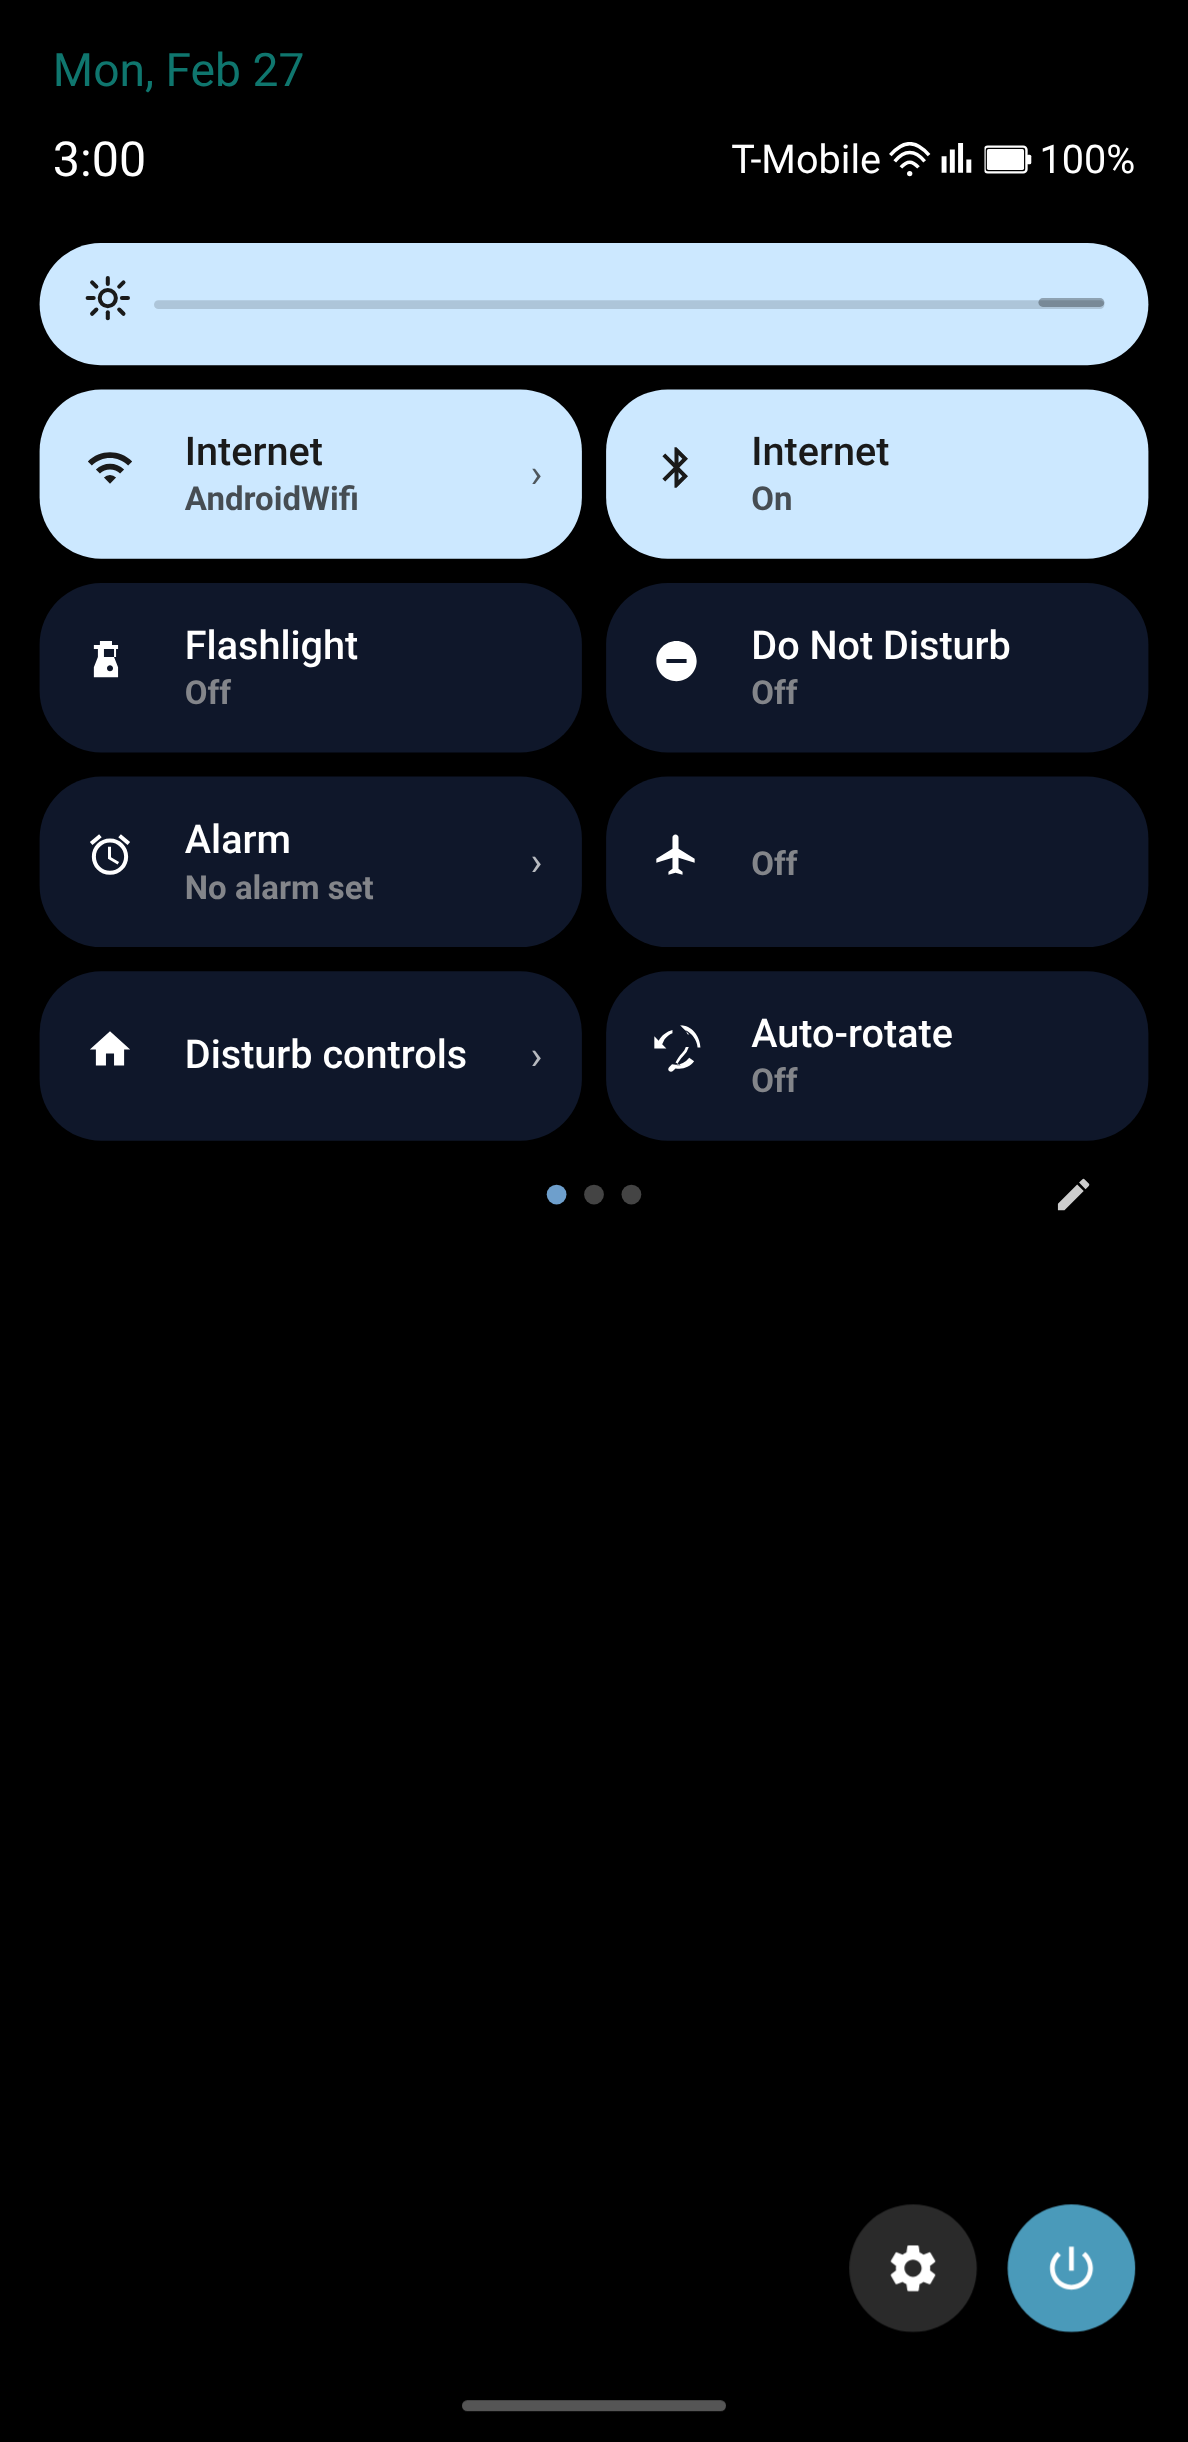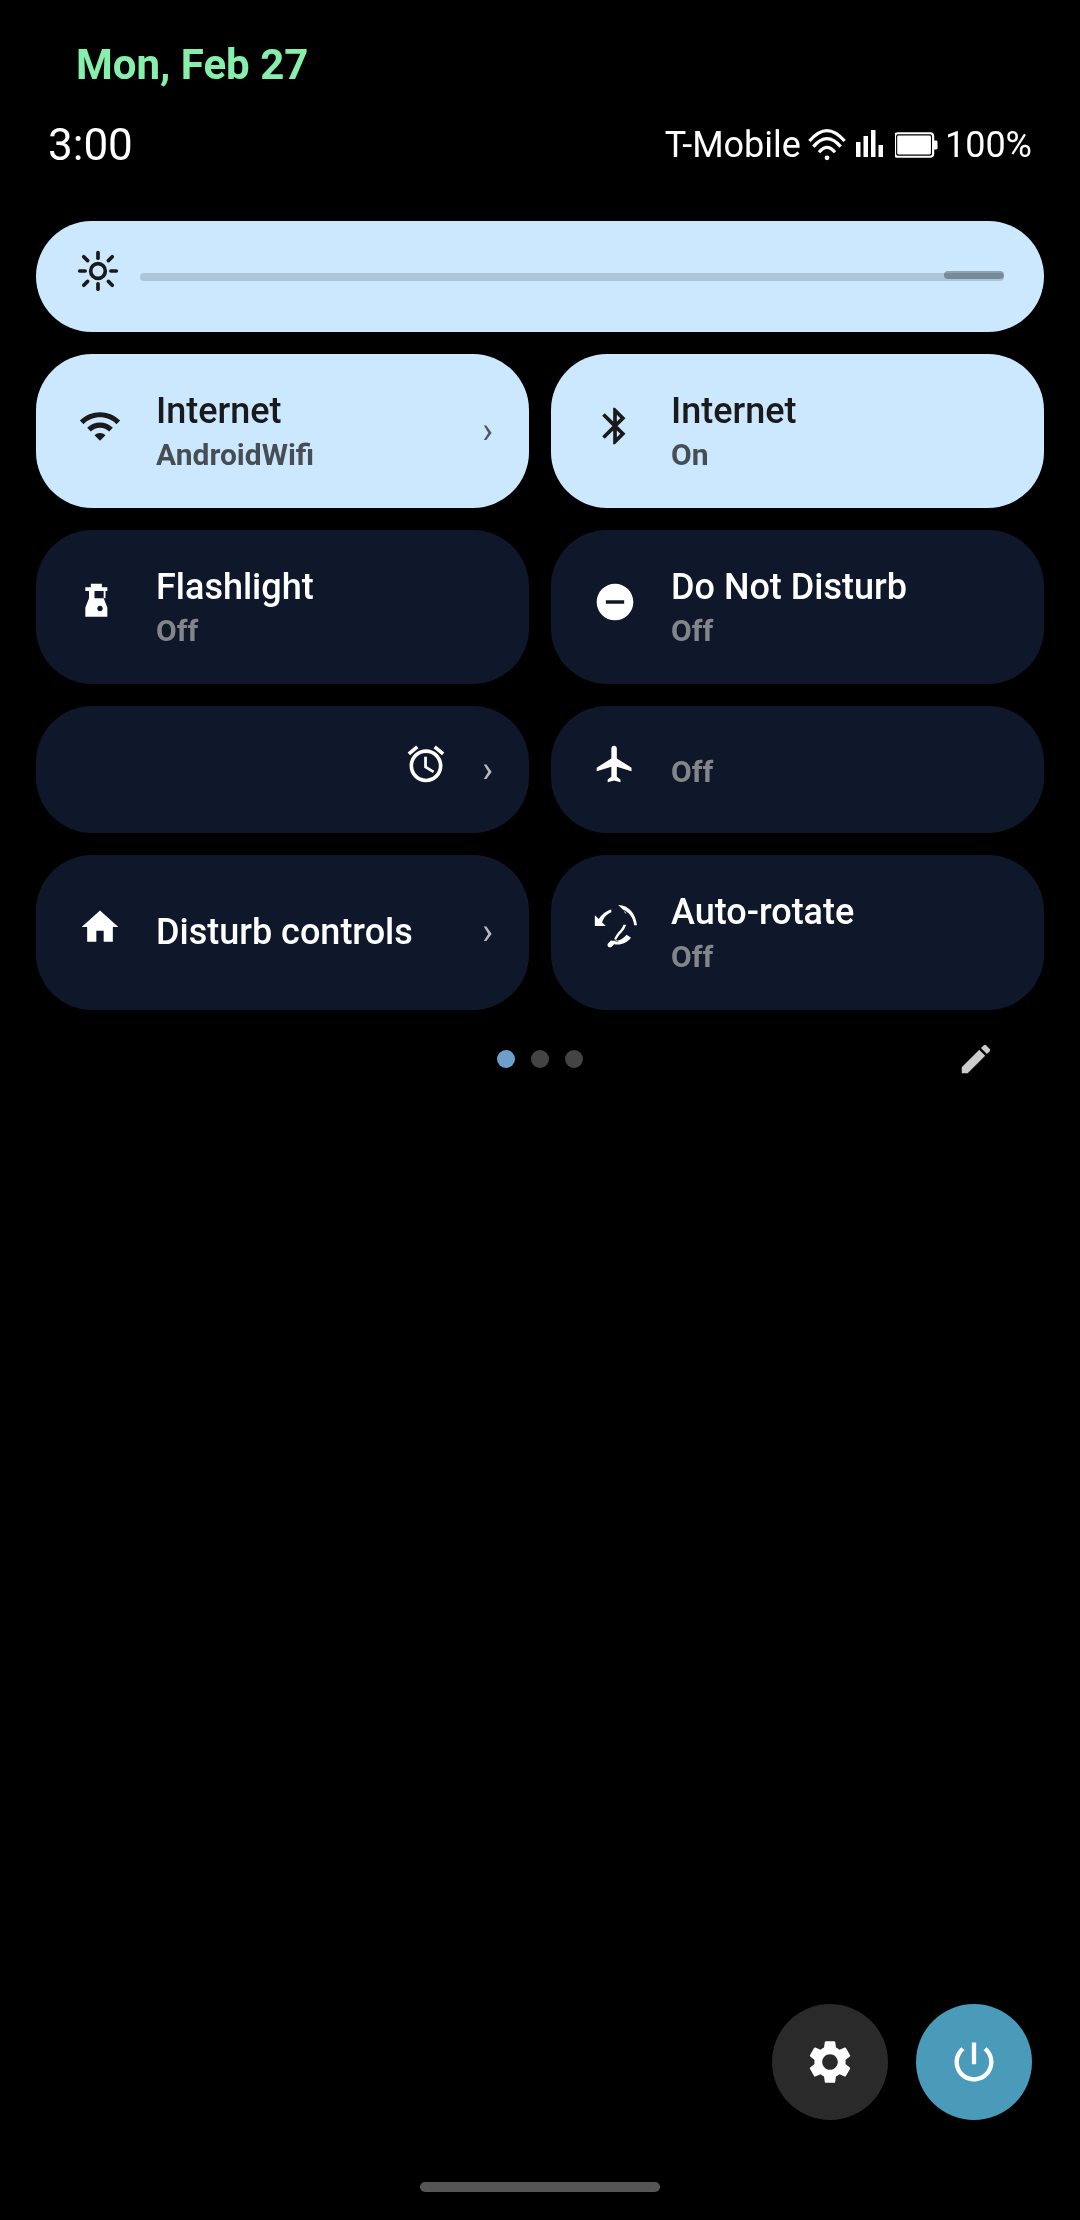--- a/index.html
+++ b/index.html
@@ -18,23 +18,22 @@
     
     .status-bar {
       display: flex;
       justify-content: space-between;
       align-items: center;
       padding: 40px 48px 20px 48px;
     }
 
     .status-date {
       font-size: 42px;
-      font-weight: 700;
-      color: #86efac;
-      margin-left: 28px;
+      font-weight: 400;
+      color: #0f766e;
     }
 
     .status-icons-row {
       display: flex;
       justify-content: space-between;
       padding: 10px 48px 30px 48px;
     }
 
     .status-time-val {
       font-size: 44px;
@@ -92,24 +91,23 @@
       display: grid;
       grid-template-columns: 1fr 1fr;
       gap: 22px;
     }
 
     .tile {
       border-radius: 56px;
       padding: 36px 36px;
       display: flex;
       align-items: center;
-      gap: 28px;
+      gap: 40px;
       cursor: pointer;
       position: relative;
-      justify-content: flex-end;
     }
 
     .tile-active {
       background: #cce8ff;
       color: #1a1a1a;
     }
 
     .tile-inactive {
       background: #0f172a;
       color: #fff;
@@ -335,20 +333,24 @@
       <div class="tile-sublabel">Off</div>
     </div>
 
   </div>
       <div class="tile tile-inactive">
     <span class="tile-icon" style="color:#fff">
       <svg width="44" height="44" viewBox="0 0 24 24" fill="#fff">
     <path d="M22 5.72l-4.6-3.86-1.29 1.53 4.6 3.86L22 5.72zM7.88 3.39L6.6 1.86 2 5.71l1.29 1.53 4.59-3.85zM12.5 8H11v6l4.75 2.85.75-1.23-4-2.37V8zM12 4c-4.97 0-9 4.03-9 9s4.02 9 9 9c4.97 0 9-4.03 9-9s-4.03-9-9-9zm0 16c-3.87 0-7-3.13-7-7s3.13-7 7-7 7 3.13 7 7-3.13 7-7 7z"></path>
   </svg>
     </span>
+    <div class="tile-text">
+      <div class="tile-label">Alarm</div>
+      <div class="tile-sublabel">No alarm set</div>
+    </div>
     <span class="tile-chevron" style="color:#fff">›</span>
   </div>
       <div class="tile tile-inactive">
     <span class="tile-icon" style="color:#fff">
       <svg width="44" height="44" viewBox="0 0 24 24" fill="#fff">
     <path d="M21 16v-2l-8-5V3.5c0-.83-.67-1.5-1.5-1.5S10 2.67 10 3.5V9l-8 5v2l8-2.5V19l-2 1.5V22l3.5-1 3.5 1v-1.5L13 19v-5.5l8 2.5z"></path>
   </svg>
     </span>
     <div class="tile-text">
       <div class="tile-sublabel">Off</div>

